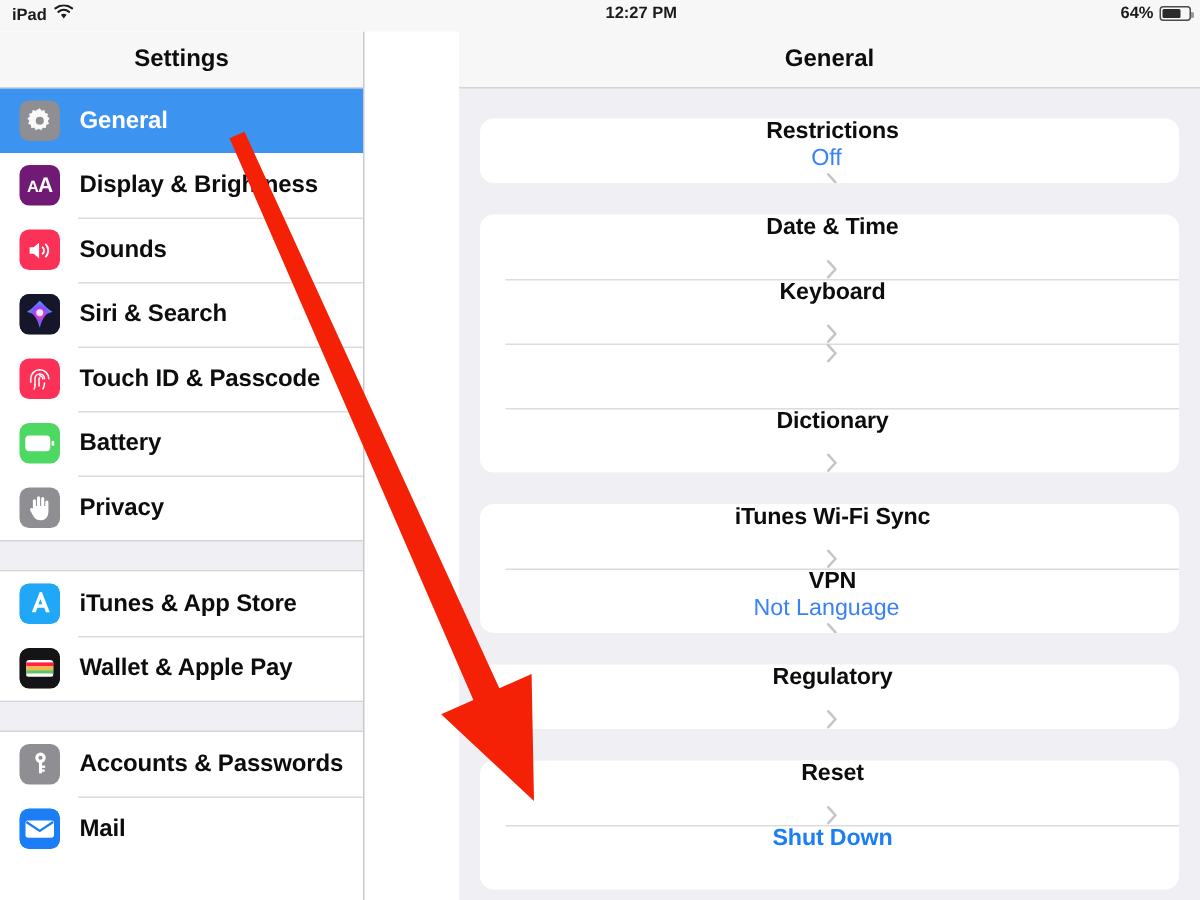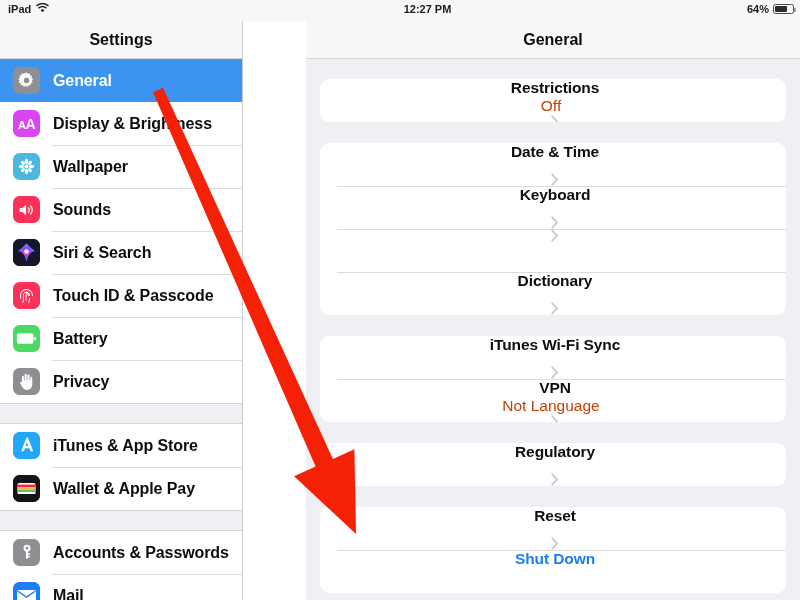--- a/index.html
+++ b/index.html
@@ -107,21 +107,21 @@
   .drow + .drow::before{
     content:""; position:absolute; left:17px; right:0; top:0;
     height:1px; background:#dcdcdf;
   }
   .drow-label{
     font-size:15.5px; font-weight:bold; color:#0d0d0d; letter-spacing:-0.1px;
     flex:1 1 auto;
   }
   .drow-label.link{ color:#1b7ef6; }
   .drow-value{
-    font-size:15.5px; color:#c2410c; margin-right:8px;
+    font-size:15.5px; color:#3b82f6; margin-right:8px;
   }
   .chev{
     width:8px; height:13px; flex:0 0 8px; position:relative; opacity:.95;
   }
   .chev svg{ display:block; }
   .spacer{ height:21px; }
   .spacer.sm{ height:20px; }
 
   
   .arrow-layer{
@@ -162,42 +162,24 @@
           <span class="icn" style="background: rgb(142, 142, 147);">
             <svg width="19" height="19" viewBox="0 0 24 24">
               <path fill="#fff" d="M12 8.2a3.8 3.8 0 1 0 0 7.6 3.8 3.8 0 0 0 0-7.6zm0 5.9a2.1 2.1 0 1 1 0-4.2 2.1 2.1 0 0 1 0 4.2z"></path>
               <path fill="#fff" d="M12 1.5l1.5 2.1 2.5-.7.5 2.5 2.5.6-.6 2.5 2 1.6-1.6 2 1 2.4-2.4 1-.2 2.6-2.6-.2-1.4 2.2-2.2-1.4-2.2 1.4-1.4-2.2-2.6.2-.2-2.6-2.4-1 1-2.4-1.6-2 2-1.6-.6-2.5 2.5-.6.5-2.5 2.5.7z" opacity=".95"></path>
               <circle cx="12" cy="12" r="3.4" fill="#8e8e93"></circle>
             </svg>
           </span>
           <span class="srow-label">General</span>
         </div>
         <div class="srow">
-          <span class="icn" style="background: #d946ef;">
+          <span class="icn" style="background: #701a75;">
             <span style="color:#fff;font-size:11px;font-weight:bold;letter-spacing:-.5px;line-height:1">A<span style="font-size:14px">A</span></span>
           </span>
           <span class="srow-label">Display &amp; Brightness</span>
-        </div>
-        <div class="srow">
-          <span class="icn" style="background: rgb(76, 184, 224);">
-            <svg width="19" height="19" viewBox="0 0 24 24">
-              <g fill="#fff">
-                <circle cx="12" cy="12" r="2.6"></circle>
-                <ellipse cx="12" cy="5.6" rx="2.2" ry="3.3"></ellipse>
-                <ellipse cx="12" cy="18.4" rx="2.2" ry="3.3"></ellipse>
-                <ellipse cx="5.6" cy="12" rx="3.3" ry="2.2"></ellipse>
-                <ellipse cx="18.4" cy="12" rx="3.3" ry="2.2"></ellipse>
-                <ellipse cx="7.5" cy="7.5" rx="2" ry="3" transform="rotate(-45 7.5 7.5)"></ellipse>
-                <ellipse cx="16.5" cy="16.5" rx="2" ry="3" transform="rotate(-45 16.5 16.5)"></ellipse>
-                <ellipse cx="16.5" cy="7.5" rx="2" ry="3" transform="rotate(45 16.5 7.5)"></ellipse>
-                <ellipse cx="7.5" cy="16.5" rx="2" ry="3" transform="rotate(45 7.5 16.5)"></ellipse>
-              </g>
-            </svg>
-          </span>
-          <span class="srow-label">Wallpaper</span>
         </div>
         <div class="srow">
           <span class="icn" style="background: rgb(252, 49, 88);">
             <svg width="19" height="18" viewBox="0 0 24 24">
               <path fill="#fff" d="M3 9.2h3.6L11.4 5v14L6.6 14.8H3z"></path>
               <path stroke="#fff" stroke-width="1.7" fill="none" stroke-linecap="round" d="M14.6 9.2a4 4 0 0 1 0 5.6"></path>
               <path stroke="#fff" stroke-width="1.7" fill="none" stroke-linecap="round" d="M17.4 6.6a7.8 7.8 0 0 1 0 10.8"></path>
             </svg>
           </span>
           <span class="srow-label">Sounds</span>

